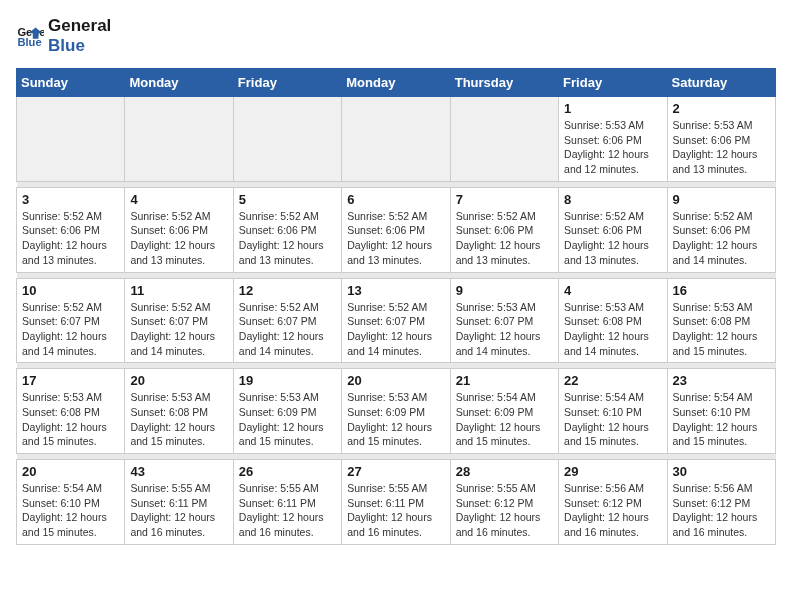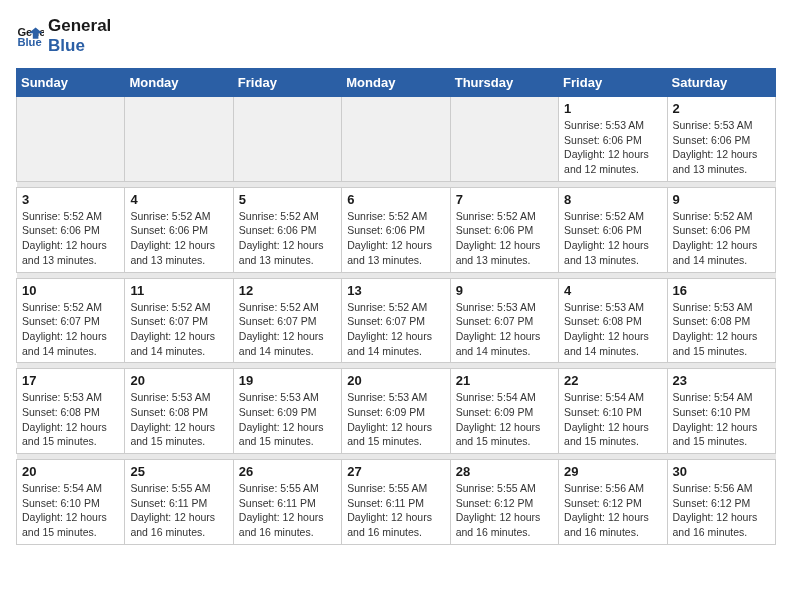--- a/index.html
+++ b/index.html
@@ -254,21 +254,21 @@
         <td></td>
         <td></td>
         <td></td>
       </tr>
       <tr>
         <td>
           <span class="day-num">20</span>
           <div class="day-info">Sunrise: 5:54 AM<br>Sunset: 6:10 PM<br>Daylight: 12 hours and 15 minutes.</div>
         </td>
         <td>
-          <span class="day-num">25</span>
+          <span class="day-num">43</span>
           <div class="day-info">Sunrise: 5:55 AM<br>Sunset: 6:11 PM<br>Daylight: 12 hours and 16 minutes.</div>
         </td>
         <td>
           <span class="day-num">26</span>
           <div class="day-info">Sunrise: 5:55 AM<br>Sunset: 6:11 PM<br>Daylight: 12 hours and 16 minutes.</div>
         </td>
         <td>
           <span class="day-num">27</span>
           <div class="day-info">Sunrise: 5:55 AM<br>Sunset: 6:11 PM<br>Daylight: 12 hours and 16 minutes.</div>
         </td>

